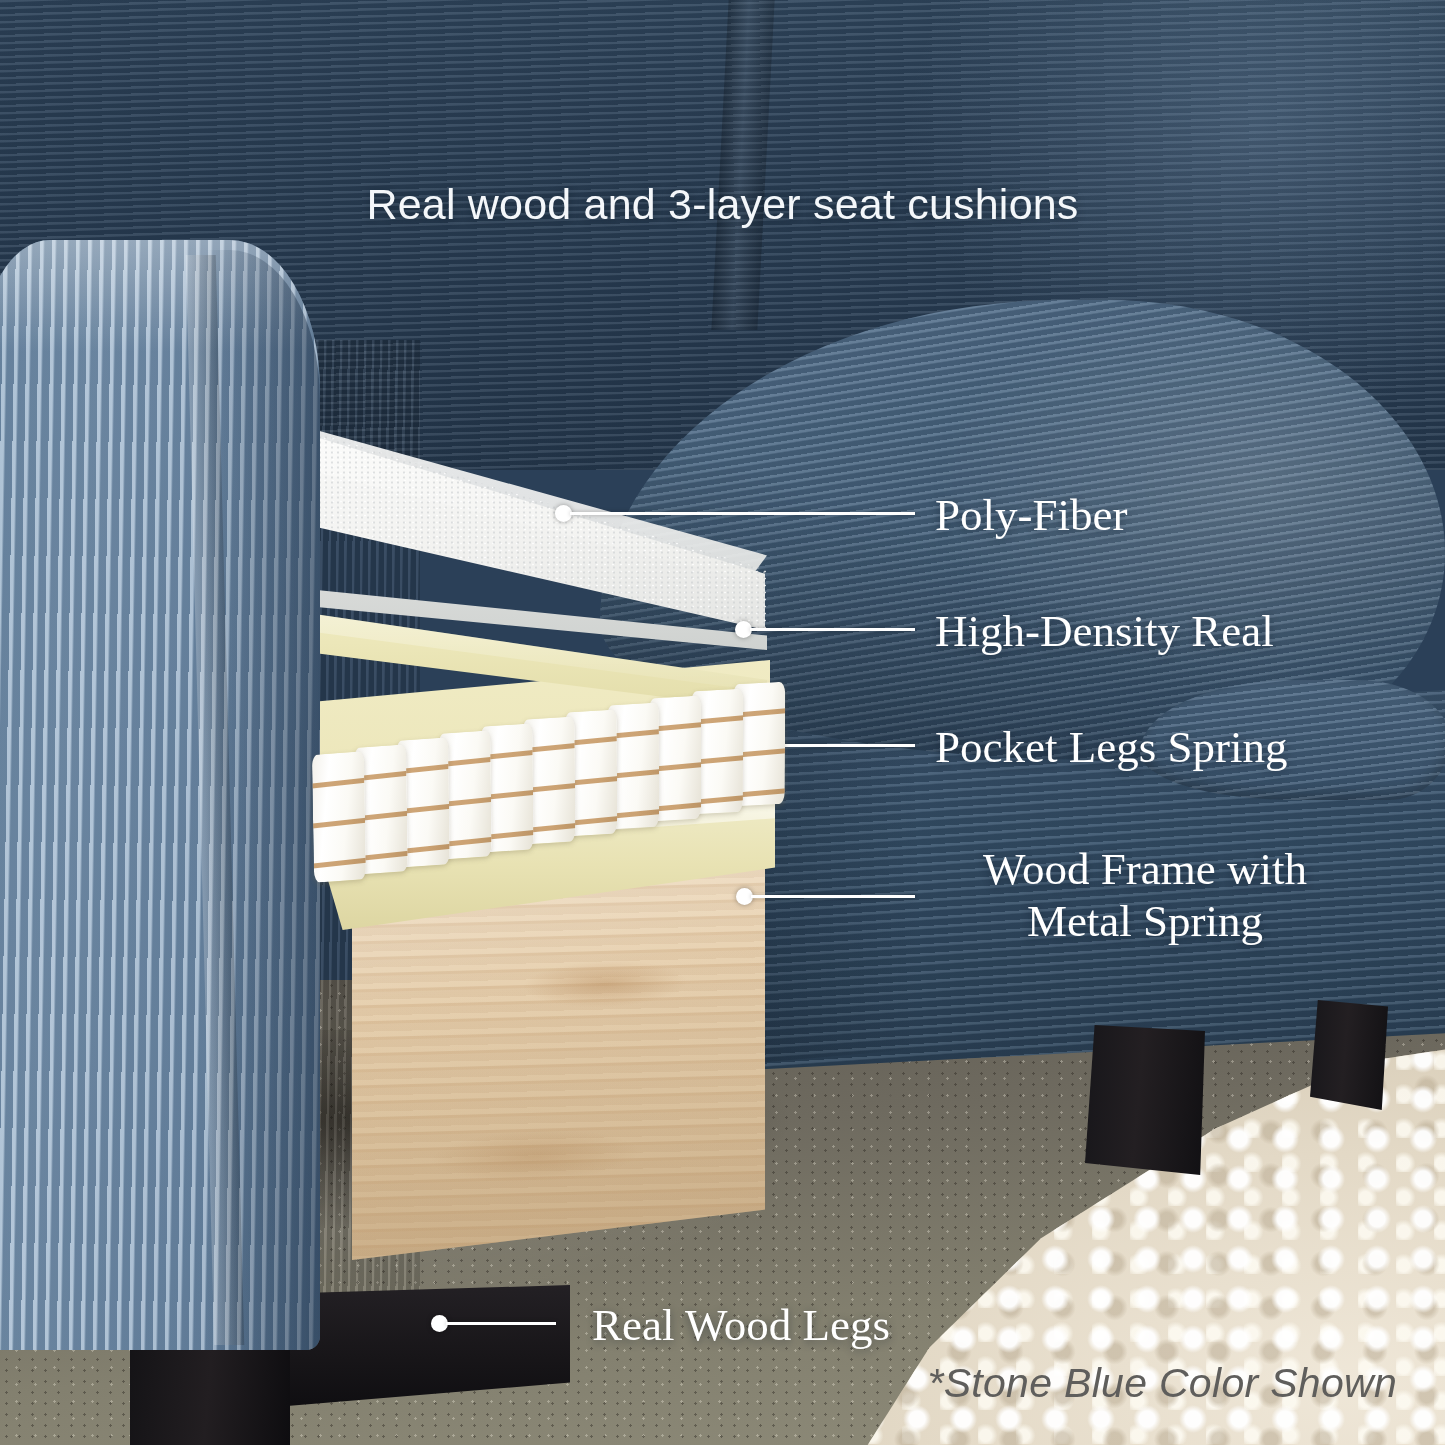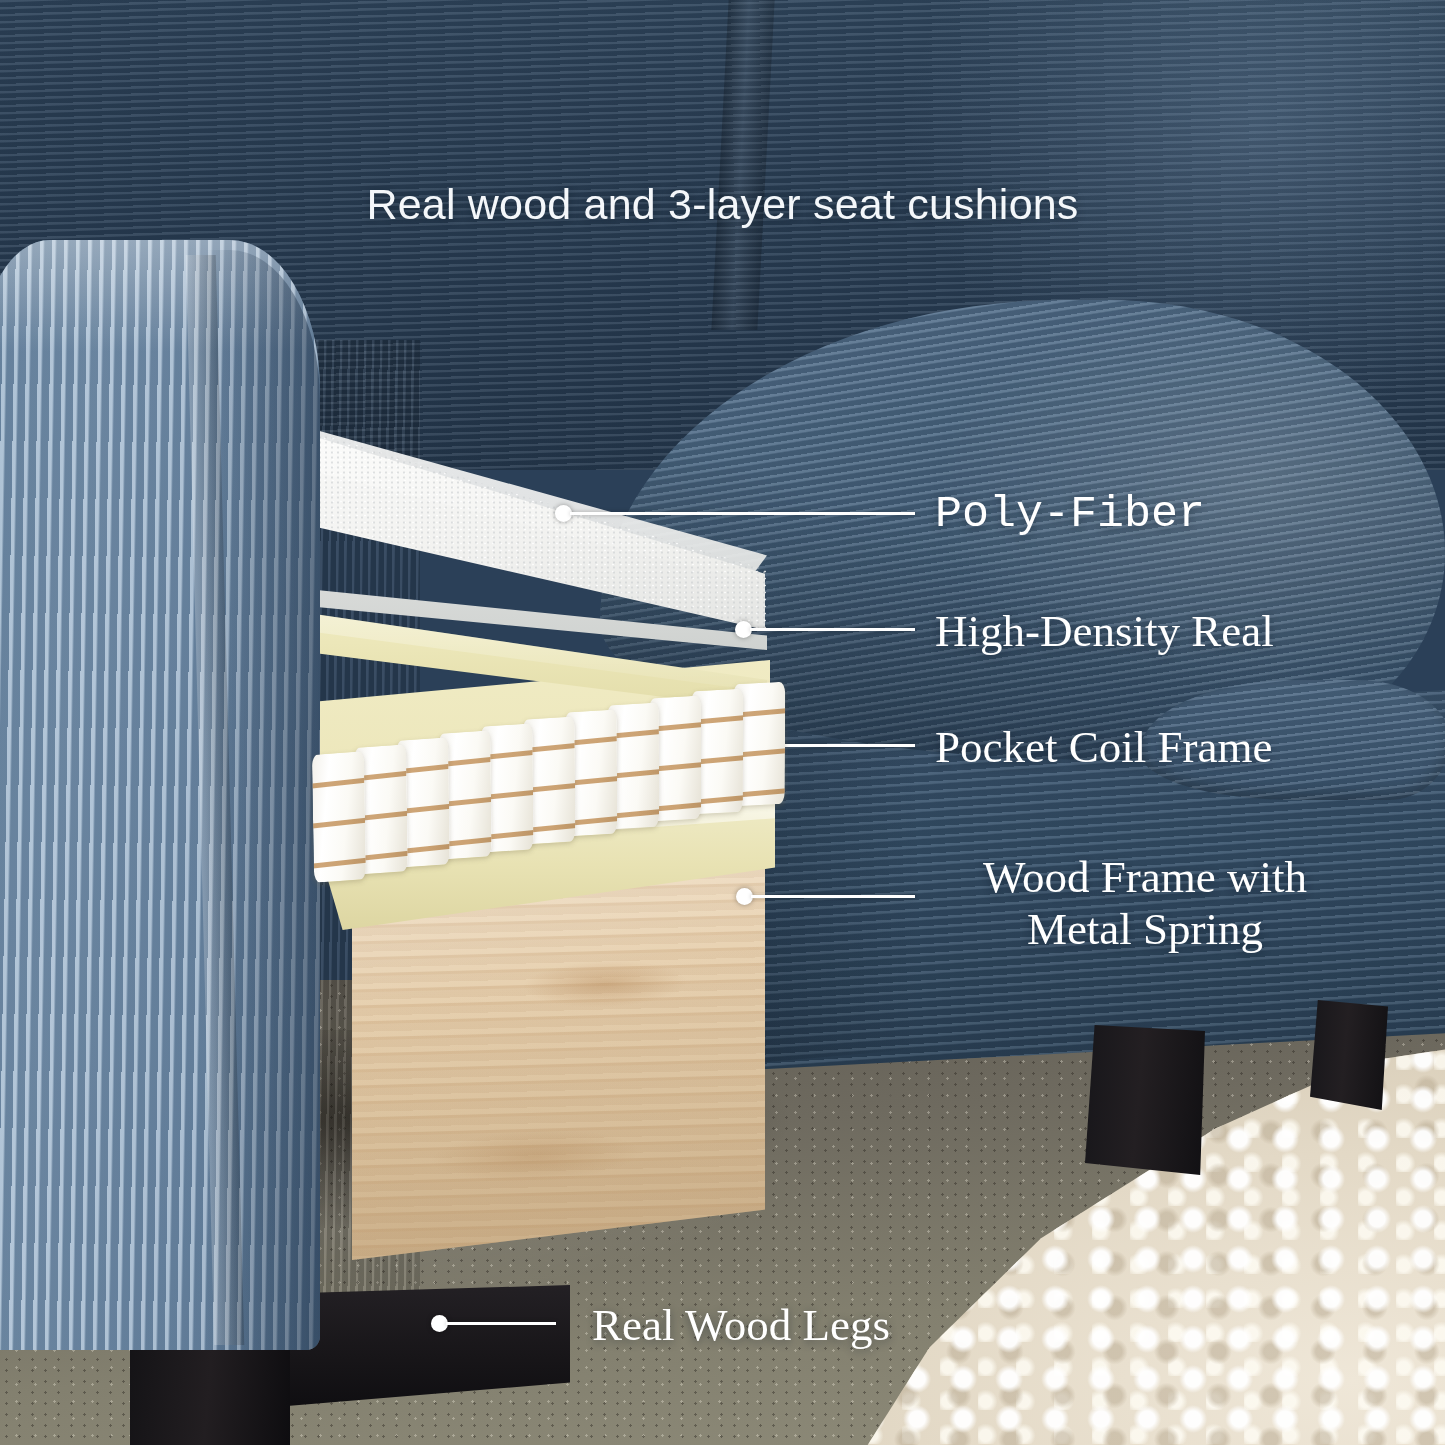--- a/index.html
+++ b/index.html
@@ -435,43 +435,44 @@
   <div class="layer arm-top-curve"></div>
   <div class="layer arm-shade-r"></div>
   <div class="layer arm-inner-edge"></div>
 
 
   <div class="subtitle">Real wood and 3-layer seat cushions</div>
 
   <div class="callout">
     <span class="dot" style="left:555px; top:505px;"></span>
     <span class="lead" style="left:570px; top:512px; width:345px;"></span>
-    <span class="txt" style="left:935px; top:489px;font-family:Liberation Mono, monospace;">Poly-Fiber</span>
+    <span class="txt" style="left:935px; top:489px;">Poly-Fiber</span>
   </div>
 
   <div class="callout">
     <span class="dot" style="left:735px; top:621px;"></span>
     <span class="lead" style="left:750px; top:628px; width:165px;"></span>
     <span class="txt" style="left:935px; top:605px;">High-Density Real</span>
   </div>
 
   <div class="callout">
     <span class="dot" style="left:735px; top:737px;"></span>
     <span class="lead" style="left:750px; top:744px; width:165px;"></span>
-    <span class="txt" style="left:935px; top:721px;">Pocket Coil Frame</span>
+    <span class="txt" style="left:935px; top:721px;">Pocket Legs Spring</span>
   </div>
 
   <div class="callout">
     <span class="dot" style="left:736px; top:888px;"></span>
     <span class="lead" style="left:751px; top:895px; width:164px;"></span>
-    <span class="txt two-line" style="left:935px; top:843px;margin-top:8px;">
+    <span class="txt two-line" style="left:935px; top:843px;">
       <span>Wood Frame with</span><br>
       <span>Metal Spring</span>
     </span>
   </div>
 
   <div class="callout">
     <span class="dot" style="left:431px; top:1315px;"></span>
     <span class="lead" style="left:446px; top:1322px; width:110px;"></span>
     <span class="txt" style="left:592px; top:1299px;text-align:center;">Real Wood Legs</span>
   </div>
 
+  <div class="footnote">*Stone Blue Color Shown</div>
 </div>
 
 </body></html>

